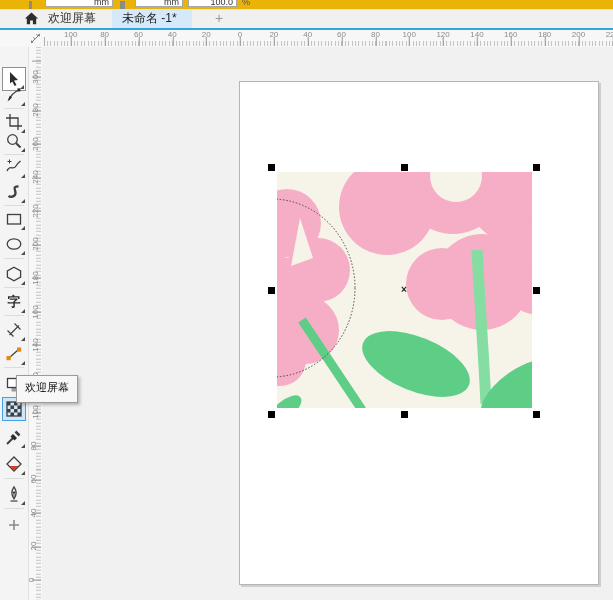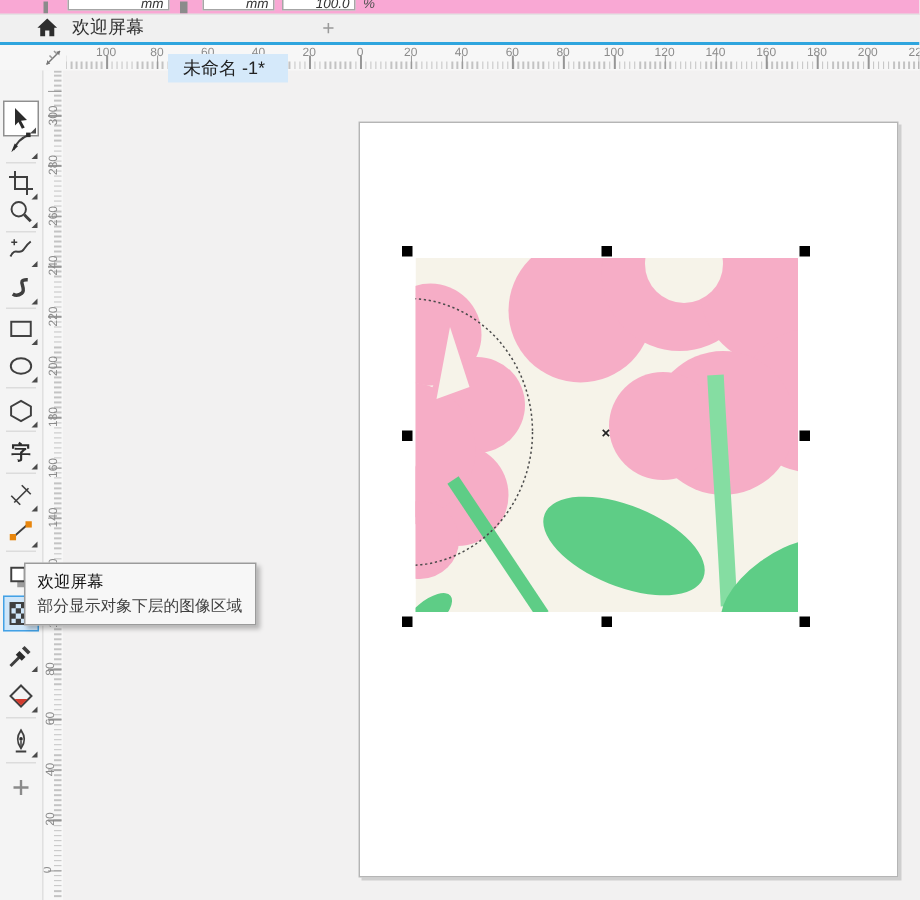--- a/index.html
+++ b/index.html
@@ -1,30 +1,30 @@
 <!DOCTYPE html>
 <html><head>
 <meta charset="utf-8">
 <style>
   html,body{margin:0;padding:0;}
   body{width:613px;height:600px;position:relative;overflow:hidden;
        font-family:"Liberation Sans","DejaVu Sans",sans-serif;
        background:#f2f1f1;-webkit-font-smoothing:antialiased;}
   
-  .propbar{position:absolute;left:0;top:0;width:613px;height:9px;background:#f9a8d4;
-           border-bottom:1px solid #e3e3e3;overflow:hidden;z-index:30;font-style:italic;}
+  .propbar{position:absolute;left:0;top:0;width:613px;height:9px;background:#eab308;
+           border-bottom:1px solid #e3e3e3;overflow:hidden;z-index:30;}
   .pfield{position:absolute;top:-10px;height:17px;background:#fff;border:1px solid #a6a6a6;
           font-size:9px;color:#333;text-align:right;padding:6px 3px 0 0;box-sizing:border-box;}
   .pmark{position:absolute;top:1px;width:3px;height:8px;background:#8b8b8b;}
   .ppct{position:absolute;top:-3px;font-size:9px;color:#555;}
   
   .tabbar{position:absolute;left:0;top:9px;width:613px;height:19px;background:#f0f0f0;z-index:29;}
   .home{position:absolute;left:24px;top:2px;width:15px;height:15px;}
   .tab-label{position:absolute;top:0;height:19px;line-height:19px;font-size:12px;color:#333;}
-  .tab-active{position:absolute;left:112px;top:0;width:80px;height:19px;background:var(--tabbg);margin-top:27px;}
+  .tab-active{position:absolute;left:112px;top:0;width:80px;height:19px;background:var(--tabbg);}
   .tab-active .tab-label{left:10px;color:#222;}
   .newtab{position:absolute;left:210px;top:0;width:18px;height:19px;line-height:18px;
           text-align:center;font-size:14px;color:#9a9a9a;}
   .accentline{position:absolute;left:0;top:28px;width:613px;height:2px;background:var(--accent);z-index:28;}
   
   .hruler{position:absolute;left:0;top:30px;width:613px;height:17px;background:#f7f7f7;z-index:20;}
   .hticks{position:absolute;left:44px;right:0;bottom:1px;height:16px;
      background-image:
        repeating-linear-gradient(90deg,#969696 0 1px,transparent 1px 33.85px),
        repeating-linear-gradient(90deg,#c3c3c3 0 1px,transparent 1px 3.385px);
@@ -346,14 +346,13 @@
       <div class="handle" style="left: 491px; top: 240px;"></div>
       <div class="handle" style="left: 226px; top: 364px;"></div>
       <div class="handle" style="left: 359px; top: 364px;"></div>
       <div class="handle" style="left: 491px; top: 364px;"></div>
     </div>
   <div class="centerx" style="left:362px;top:243px">×</div>
 </div>
 
 <div class="tooltip">
   <div class="tt-title">欢迎屏幕</div>
-  <div class="tt-desc">部分显示对象下层的图像区域</div>
 </div>
 
 </body></html>

